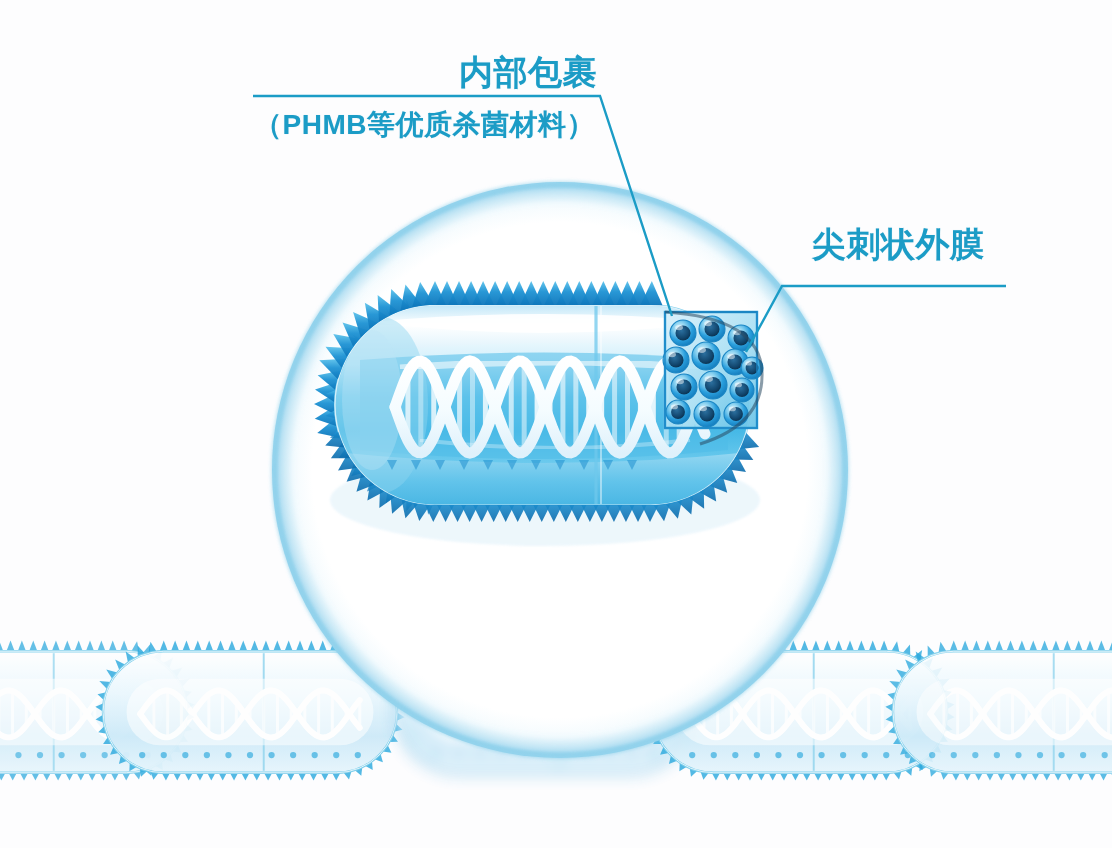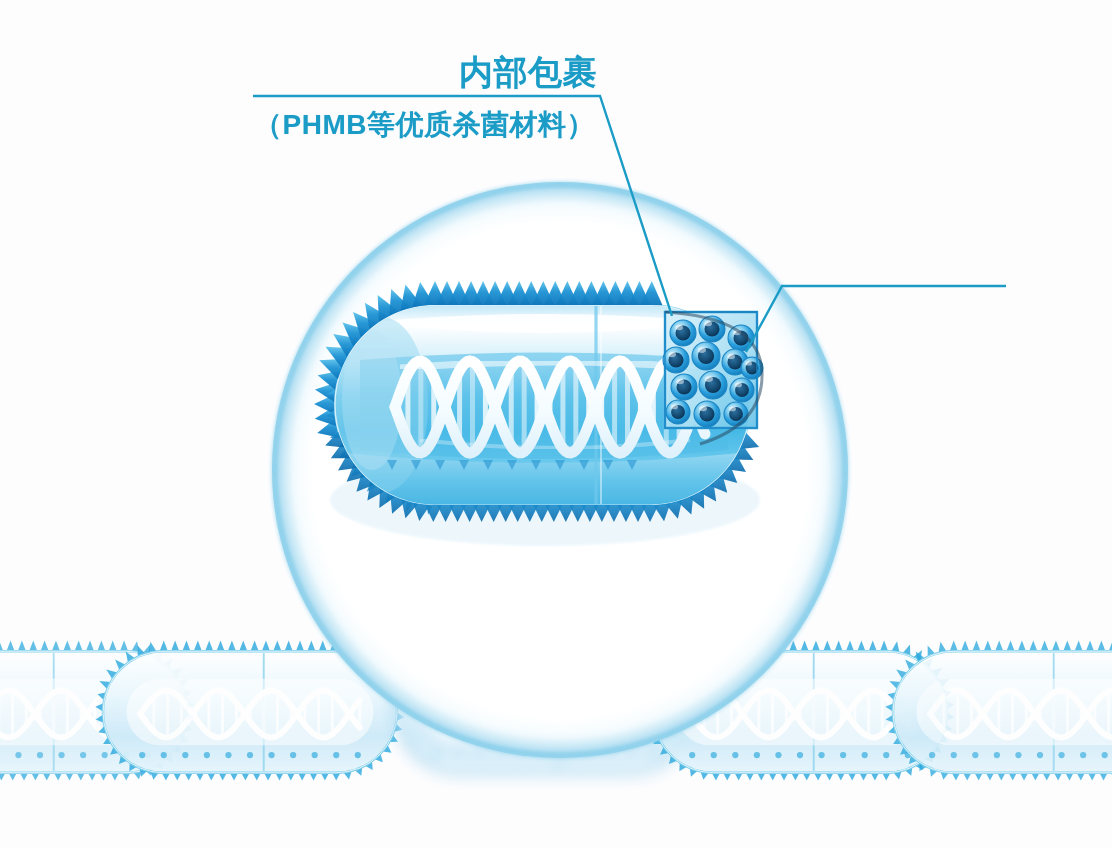--- a/index.html
+++ b/index.html
@@ -907,14 +907,15 @@
     </g>
     <g>
       <path d="M1006 286 L782 286 L746 352" fill="none" stroke="#1b9cc6" stroke-width="2.4" stroke-linejoin="miter"></path>
     </g>
   </svg>
 
   <div class="lbl" id="lbl-inner-title">内部包裹</div>
 
   <div class="lbl" id="lbl-inner-sub">（PHMB等优质杀菌材料）</div>
 
+  <div class="lbl" id="lbl-outer-title">尖刺状外膜</div>
 
 </div>
 
 </body></html>

